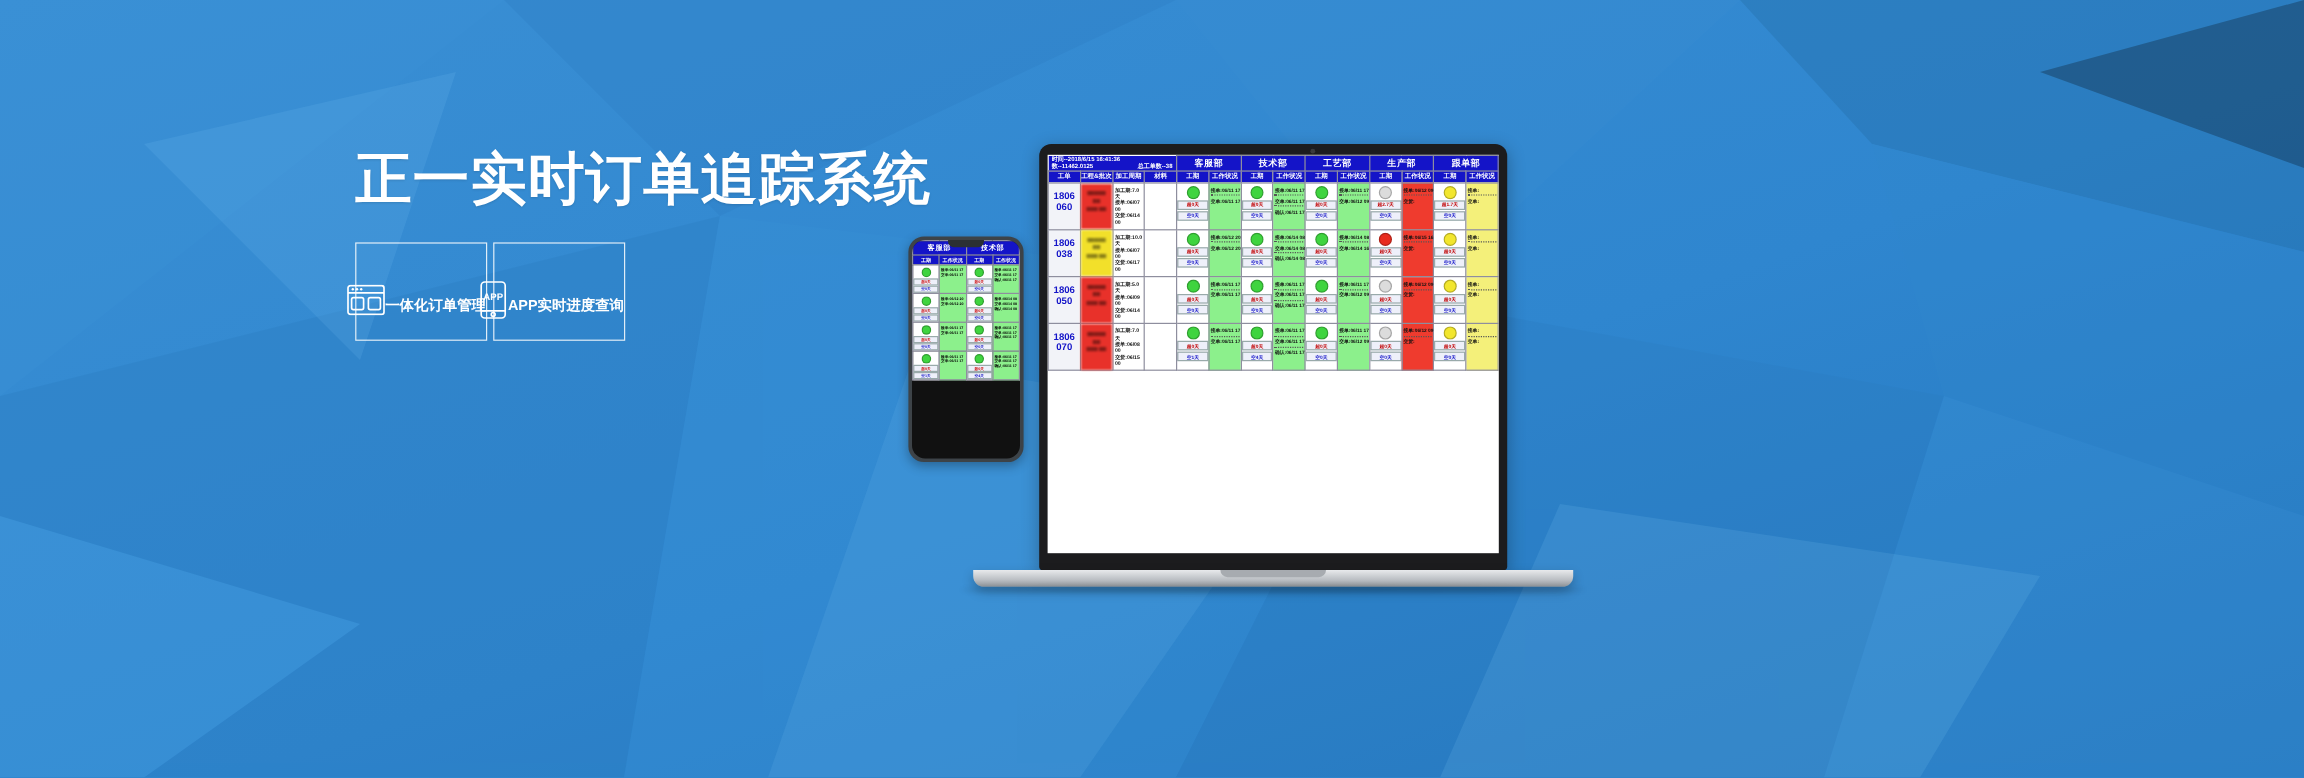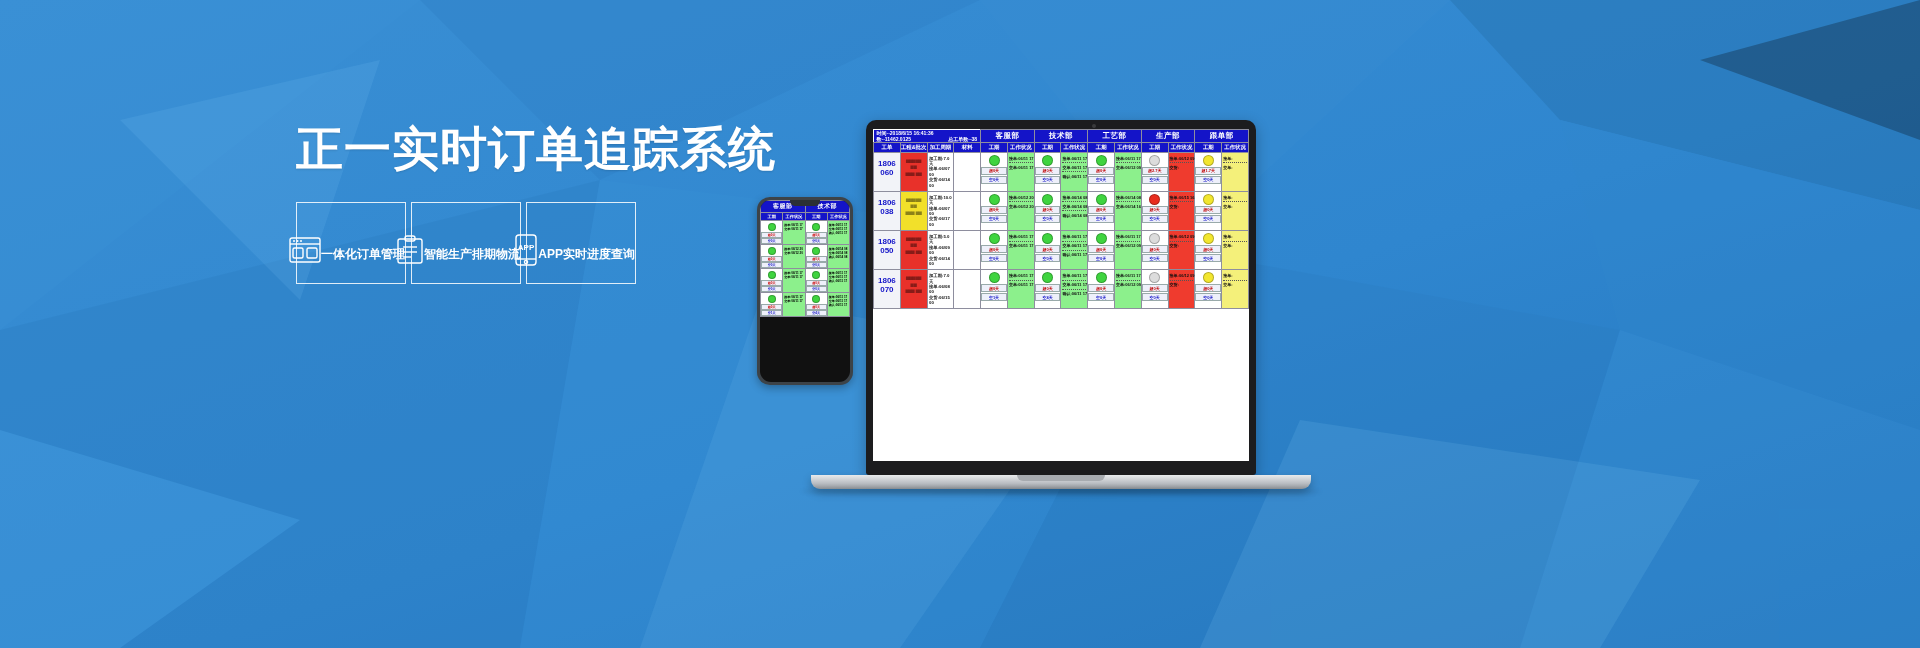--- a/index.html
+++ b/index.html
@@ -123,32 +123,20 @@
           <circle cx="5" cy="4" r="1" fill="#fff" stroke="none"></circle>
           <circle cx="8.5" cy="4" r="1" fill="#fff" stroke="none"></circle>
           <circle cx="12" cy="4" r="1" fill="#fff" stroke="none"></circle>
           <rect x="4" y="11" width="10" height="10" rx="1.5"></rect>
           <rect x="18" y="11" width="10" height="10" rx="1.5"></rect>
         </svg>
       </span>
       <span class="lbl">一体化订单管理</span>
     </div>
 
-    <div class="feature">
-      <span class="ic">
-        <svg width="28" height="30" viewBox="0 0 28 30" fill="none" stroke="#fff" stroke-width="1.4">
-          <rect x="2" y="4" width="24" height="24" rx="2"></rect>
-          <rect x="9" y="1" width="10" height="5" rx="2"></rect>
-          <line x1="7" y1="12" x2="21" y2="12"></line>
-          <line x1="7" y1="17" x2="21" y2="17"></line>
-          <line x1="7" y1="22" x2="15" y2="22"></line>
-        </svg>
-      </span>
-      <span class="lbl">智能生产排期物流</span>
-    </div>
 
     <div class="feature">
       <span class="ic">
         <svg width="24" height="32" viewBox="0 0 24 32" fill="none" stroke="#fff" stroke-width="1.4">
           <rect x="2" y="1" width="20" height="30" rx="3"></rect>
           <line x1="2" y1="25" x2="22" y2="25"></line>
           <circle cx="12" cy="28" r="1.6"></circle>
           <text x="12" y="16" font-size="8" font-weight="bold" fill="#fff" stroke="none" text-anchor="middle" font-family="Liberation Sans, sans-serif">APP</text>
         </svg>
       </span>

